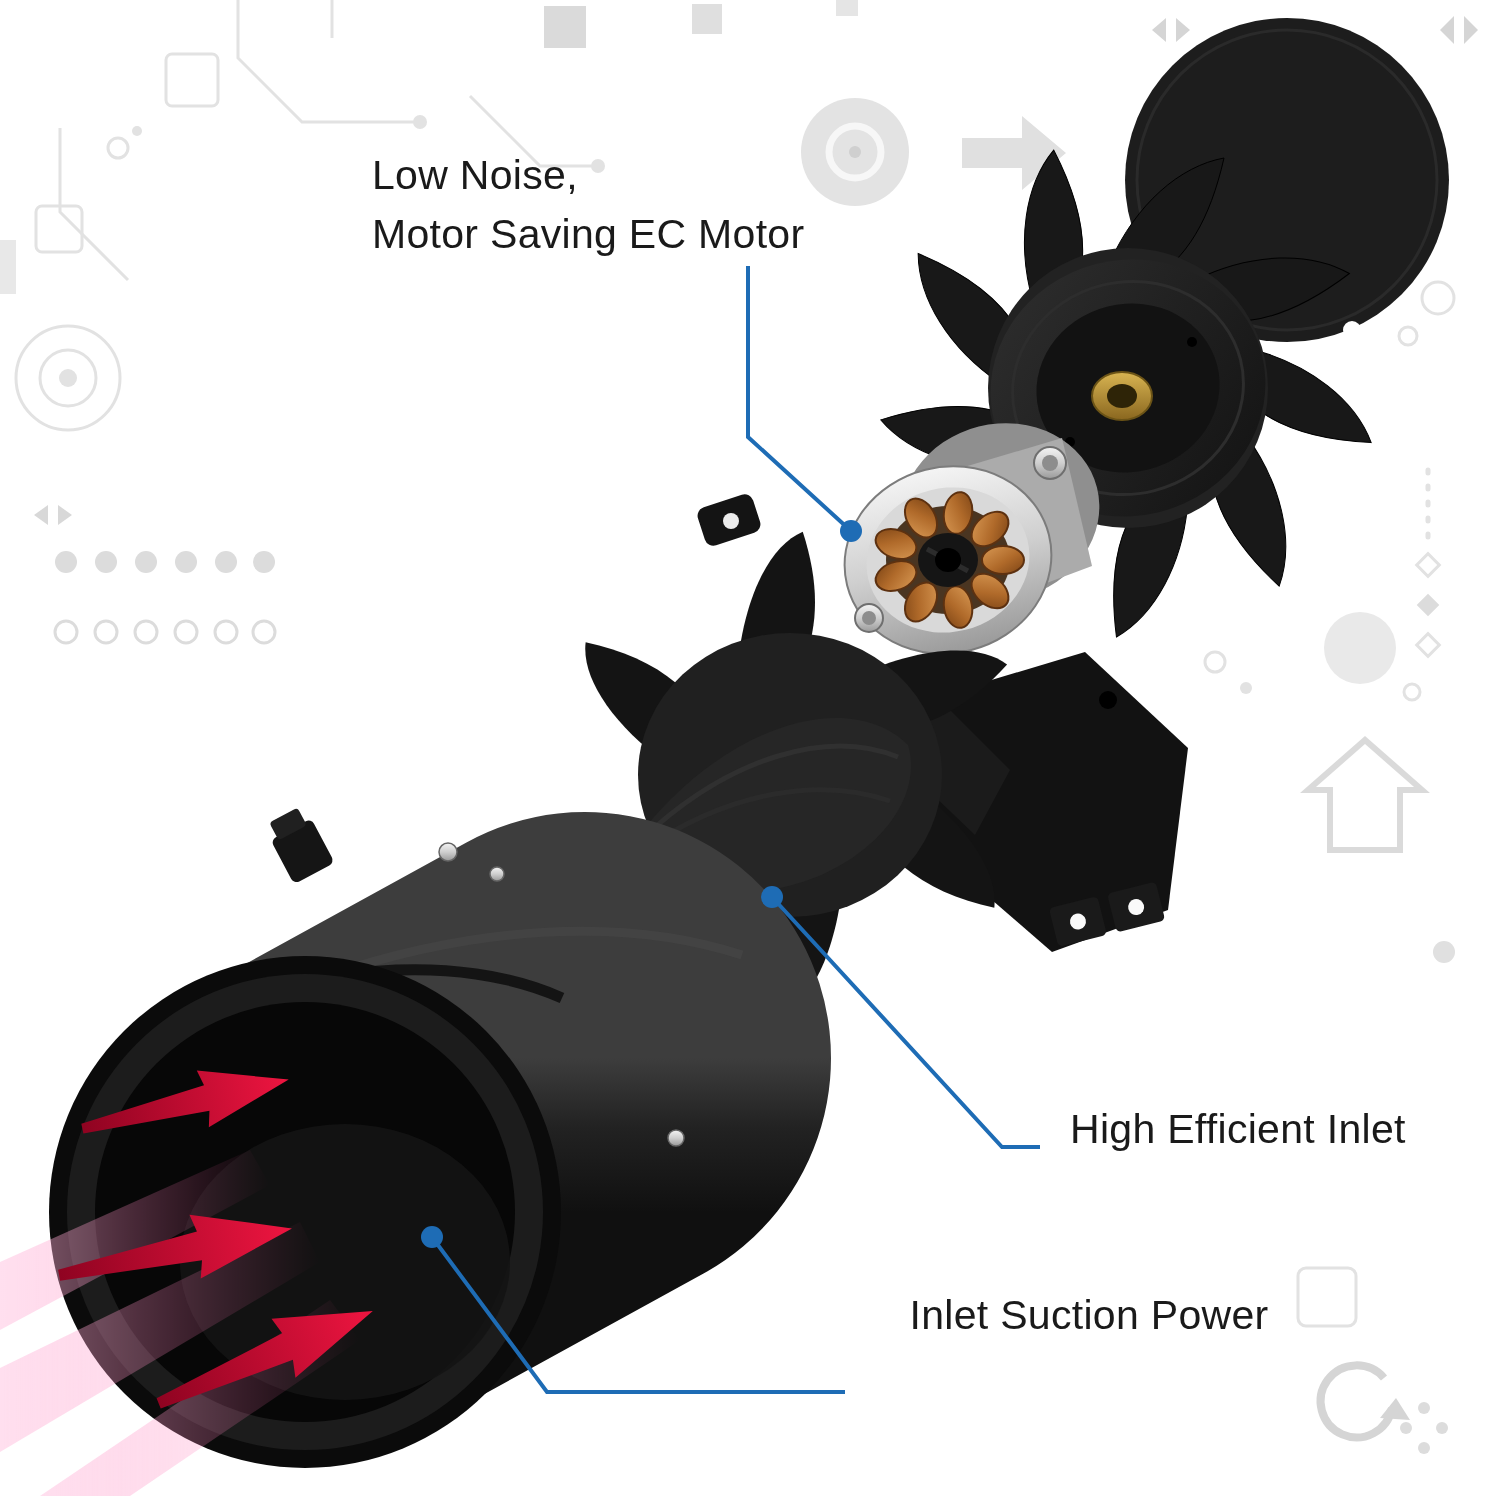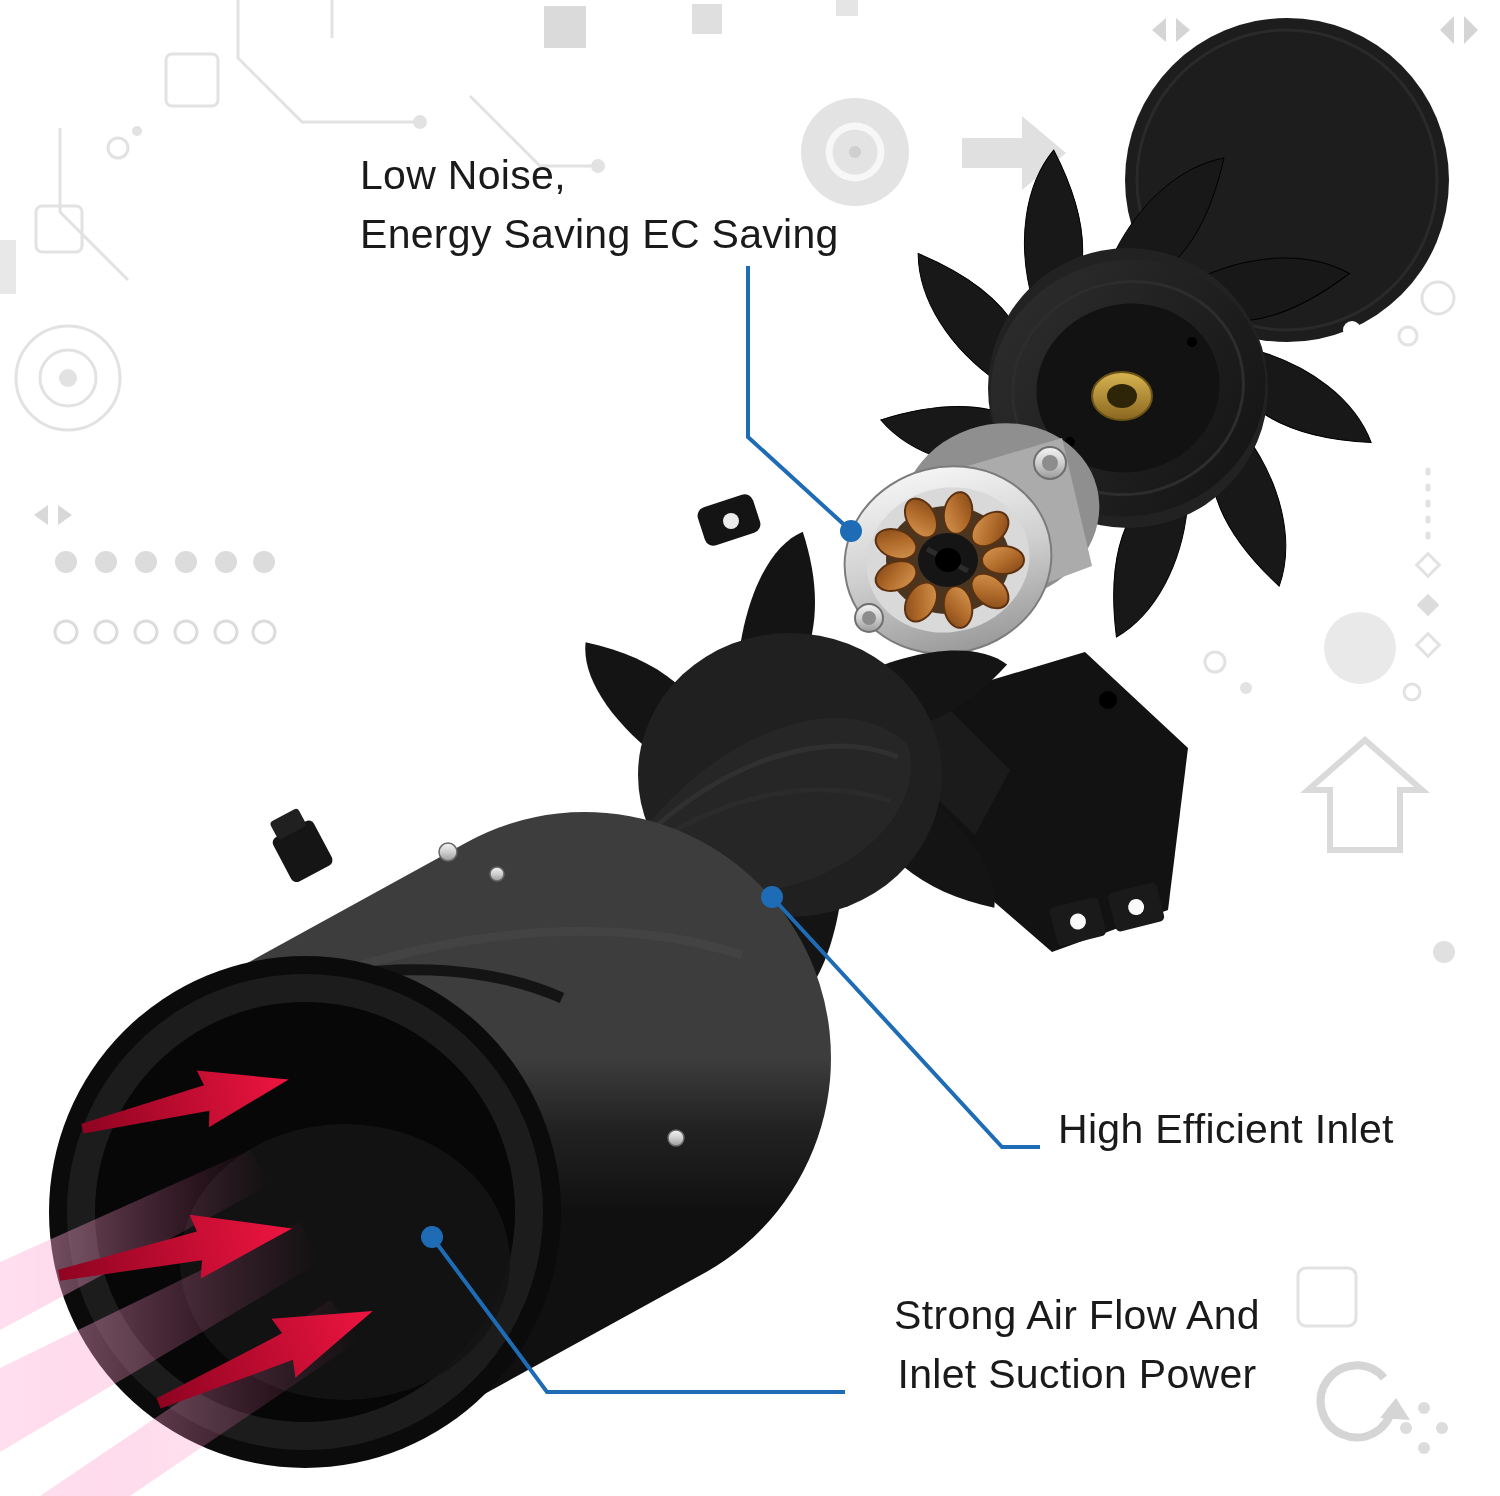--- a/index.html
+++ b/index.html
@@ -11,20 +11,21 @@
     font-family:"Liberation Sans",sans-serif;
   }
   .scene{position:absolute;left:0;top:0;width:1500px;height:1496px;}
   .callout{
     position:absolute;
     color:#1a1a1a;
     font-size:41px;
     line-height:1.45;
     letter-spacing:.3px;
     white-space:nowrap;
+    margin-left:12px;
   }
   #c-motor{left:360px;top:146px;}
   #c-blade{left:1058px;top:1100px;}
   #c-airflow{left:862px;top:1286px;text-align:center;width:430px;}
 </style>
 </head>
 <body>
 
 <div class="stage">
 
@@ -268,25 +269,24 @@
   </g>
   <g fill="#1e6cb5">
     <circle cx="851" cy="531" r="11"></circle>
     <circle cx="772" cy="897" r="11"></circle>
     <circle cx="432" cy="1237" r="11"></circle>
   </g>
 </svg>
 
 <div class="callout" id="c-motor">
   <div>Low Noise,</div>
-  <div>Energy Saving EC Saving</div>
+  <div>Motor Saving EC Motor</div>
 </div>
 
 <div class="callout" id="c-blade">
   <div>High Efficient Inlet</div>
 </div>
 
 <div class="callout" id="c-airflow">
-  <div>Strong Air Flow And</div>
   <div>Inlet Suction Power</div>
 </div>
 
 </div>
 
 </body></html>

